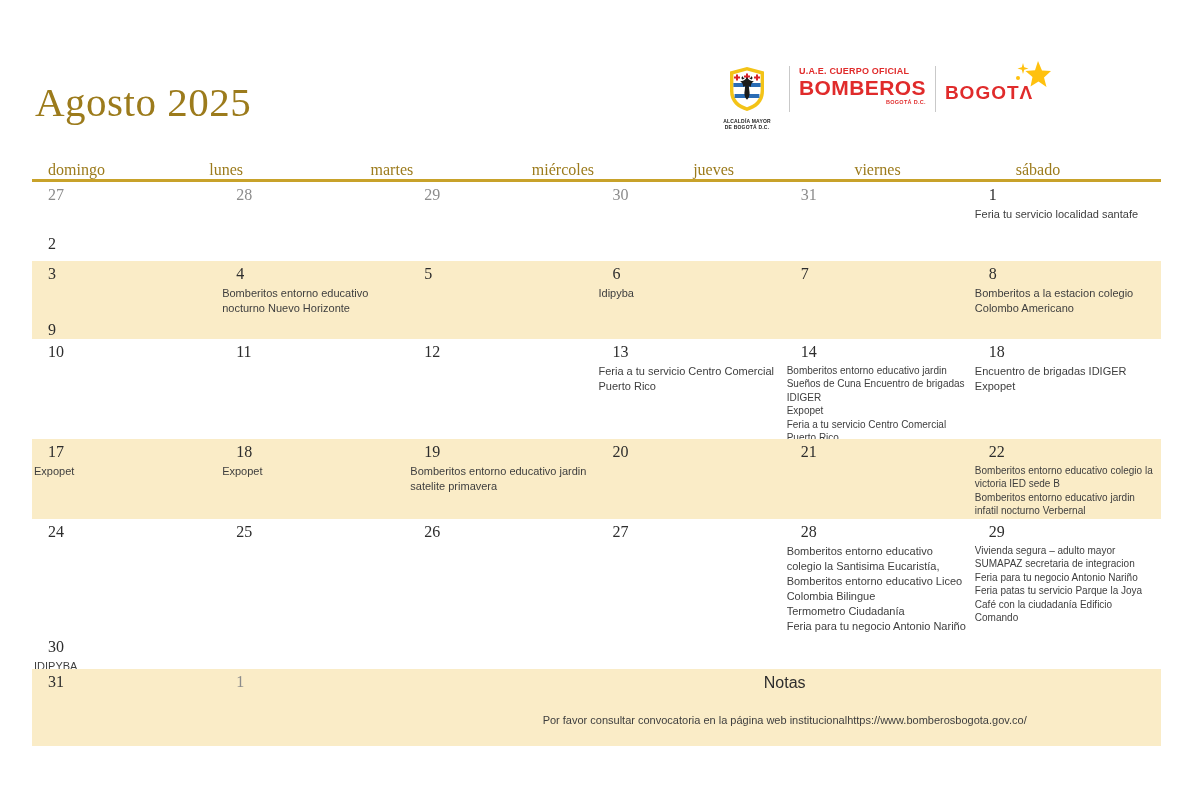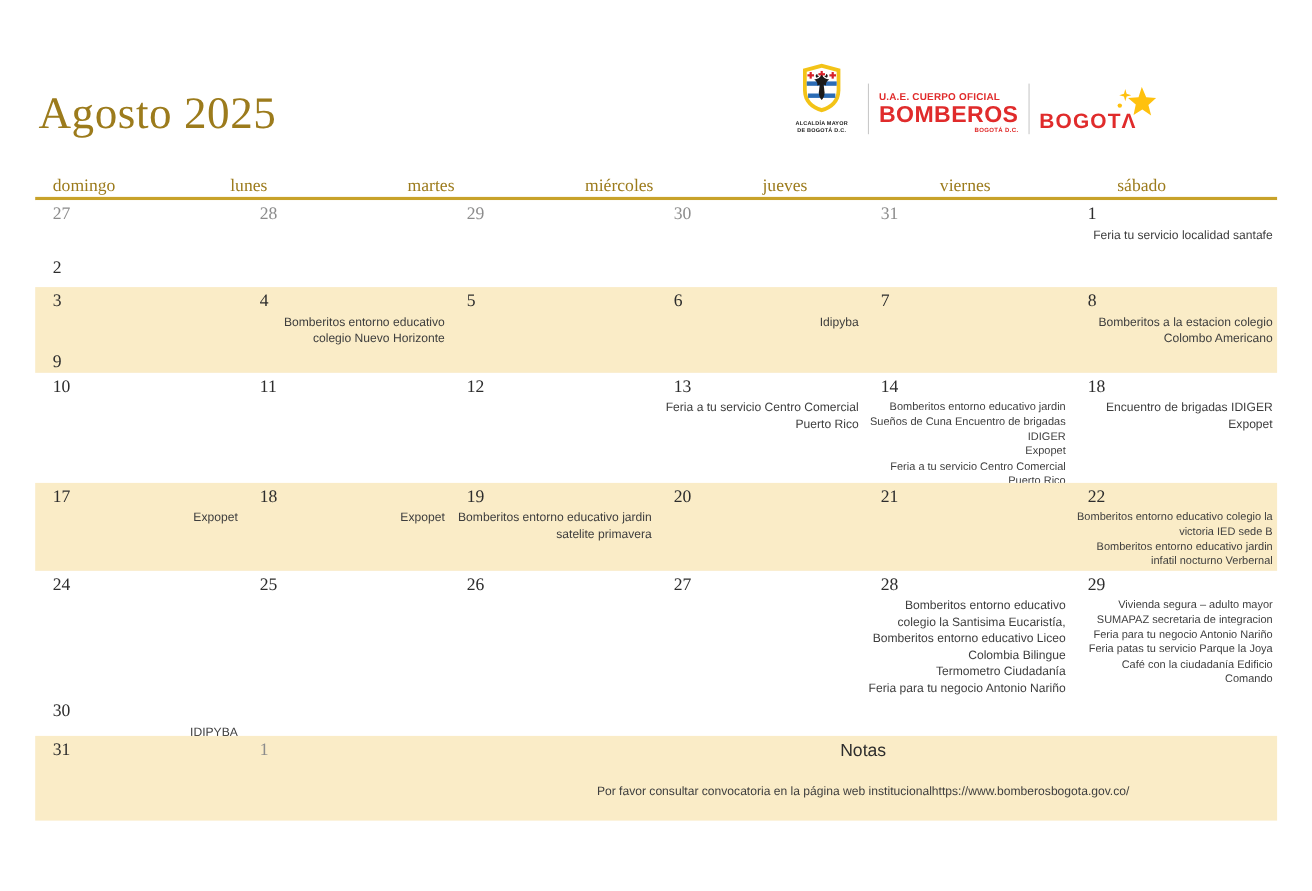--- a/index.html
+++ b/index.html
@@ -6,21 +6,21 @@
   body {
     width:1193px; height:810px; position:relative; background:#ffffff;
     font-family:"Liberation Sans", sans-serif; overflow:hidden;
   }
   .title {
     position:absolute; left:35px; top:78px; margin:0;
     font-family:"Liberation Serif", serif; font-weight:500;
     font-size:41px; color:#9C7B1C; letter-spacing:0.5px;
   }
   
-  .logos { position:absolute; left:714px; top:66px; display:flex; align-items:flex-end; gap:9px; height:56px; }
+  .logos { position:absolute; left:714px; top:66px; display:flex; align-items:flex-start; gap:9px; height:56px; }
   .alcaldia { width:66px; text-align:center; }
   .alc-cap { font-size:5px; line-height:6px; color:#1c1c1c; font-weight:bold; letter-spacing:0.2px; margin-top:2px; }
   .vsep { width:1px; height:46px; background:#c9c9c9; }
   .bomberos { color:#E02B2B; }
   .bmb-top  { font-size:9px;  font-weight:bold; letter-spacing:0.2px; line-height:11px; }
   .bmb-main { font-size:21px; font-weight:bold; letter-spacing:0.4px; line-height:21px; }
   .bmb-sub  { font-size:5.5px; font-weight:bold; text-align:right; margin-top:1px; letter-spacing:0.3px; }
   .bogota { position:relative; padding-top:16px; padding-right:12px; }
   .bog-text, .bog-a { font-size:19px; font-weight:bold; color:#E02B2B; letter-spacing:1px; line-height:22px; }
   .bog-star { position:absolute; top:-5px; right:-6px; }
@@ -32,21 +32,21 @@
     padding-left:16px; height:19px; line-height:19px;
   }
   .week { display:grid; grid-template-columns:repeat(6,1fr); overflow:hidden; position:relative; background:#ffffff; }
   .week.shaded { background:#FAECC7; }
   .cell { overflow:visible; }
   .num {
     font-family:"Liberation Serif", serif; font-size:16px; line-height:18px;
     color:#2D2D2D; padding:4px 0 0 16px;
   }
   .num.other { color:#8C8C8C; }
-  .events { margin:3px 4px 0 2px;text-align:right; }
+  .events { margin:3px 4px 0 2px; }
   .event { font-size:11px; line-height:15px; color:#3E3E3E; }
   .cell.small .event { font-size:10px; line-height:13.4px; }
   .notes-cell { grid-column:3 / 8; text-align:center; }
   .notes-title { font-family:Liberation Sans, sans-serif; font-size:16px; line-height:19px; color:#2D2D2D; padding-top:4px; }
   .notes-body { font-size:11px; color:#3E3E3E; margin-top:22px; }
 </style>
 </head>
 <body>
 
 <div class="page">
@@ -138,21 +138,21 @@
             <div class="num">2</div>
           </div>
         </div>
         <div class="week shaded" style="height: 78px;">
           <div class="cell">
             <div class="num">3</div>
           </div>
           <div class="cell">
             <div class="num">4</div>
             <div class="events">
-              <div class="event">Bomberitos entorno educativo colegio Nuevo Horizonte</div>
+              <div class="event">Bomberitos entorno educativo nocturno Nuevo Horizonte</div>
             </div>
           </div>
           <div class="cell">
             <div class="num">5</div>
           </div>
           <div class="cell">
             <div class="num">6</div>
             <div class="events">
               <div class="event">Idipyba</div>
             </div>

